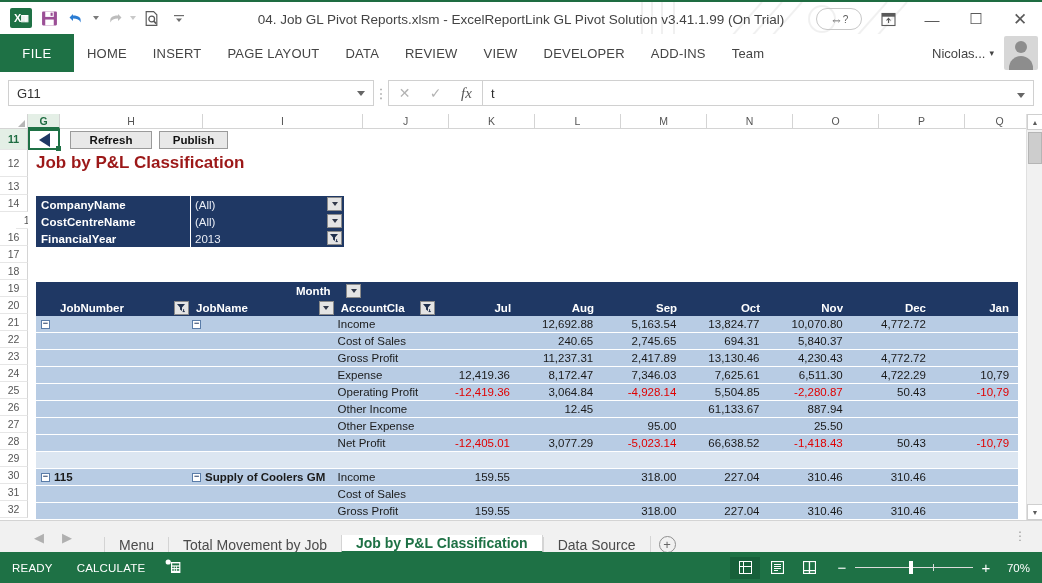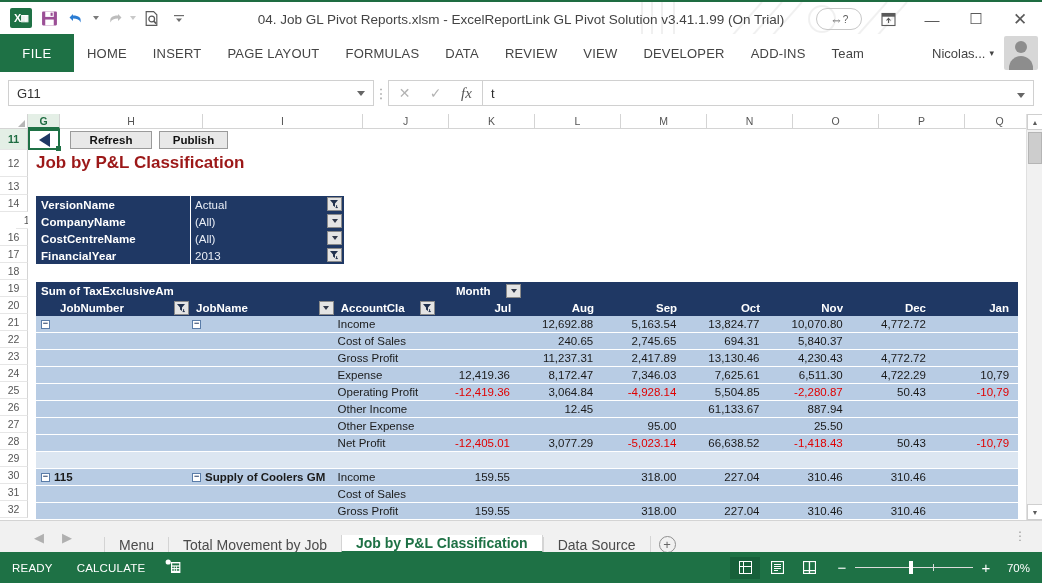--- a/index.html
+++ b/index.html
@@ -291,21 +291,20 @@
       <div class="win-btn">☐</div>
       <div class="win-btn close">✕</div>
     </div>
   </div>
 
   <div class="ribbon">
     <div class="file-tab">FILE</div>
     <div class="rb-tab">HOME</div>
     <div class="rb-tab">INSERT</div>
     <div class="rb-tab">PAGE LAYOUT</div>
-    <div class="rb-tab">FORMULAS</div>
     <div class="rb-tab">DATA</div>
     <div class="rb-tab">REVIEW</div>
     <div class="rb-tab">VIEW</div>
     <div class="rb-tab">DEVELOPER</div>
     <div class="rb-tab">ADD-INS</div>
     <div class="rb-tab">Team</div>
     <div class="rb-right">
       <div class="rb-user">
         <span>Nicolas...</span>
         <span style="font-size:9px">▾</span>
@@ -381,31 +380,20 @@
         <span class="tri-left"></span>
       </div>
 
       <div class="xbtn" style="left:42px; top:2px; width:82px; height:18px;">Refresh</div>
       <div class="xbtn" style="left:131px; top:2px; width:69px; height:18px;">Publish</div>
 
       <div class="rpt-title" style="left:8px; top:24px;">Job by P&amp;L Classification</div>
 
       <div class="fpanel" style="left:8px; top:67px; width:308px;" id="filterpanel">
           <div class="frow">
-            <div class="fname">VersionName</div>
-            <div class="fval">Actual</div>
-            <div style="margin-left: auto;"></div>
-            <div class="fdrop">
-              <svg width="11" height="10" viewBox="0 0 11 10">
-                <path d="M1 1 H9 L6 4.6 V8 L4 6.6 V4.6 Z" fill="#20304d"></path>
-                <path d="M7.6 6.2 V8.6 M6.6 8.6 H8.8" stroke="#20304d" stroke-width="1"></path>
-              </svg>
-            </div>
-          </div>
-          <div class="frow">
             <div class="fname">CompanyName</div>
             <div class="fval">(All)</div>
             <div style="margin-left: auto;"></div>
             <div class="fdrop">
               <span class="f-arrow"></span>
             </div>
           </div>
           <div class="frow">
             <div class="fname">CostCentreName</div>
             <div class="fval">(All)</div>
@@ -424,21 +412,20 @@
                 <path d="M7.6 6.2 V8.6 M6.6 8.6 H8.8" stroke="#20304d" stroke-width="1"></path>
               </svg>
             </div>
           </div>
         </div>
 
       <div class="pt" style="left:8px; top:153px; width:982px;" id="pivot">
 
         <div class="pt-hdr">
           <div class="pt-hrow">
-            <div class="pt-cell pt-hcell" style="width:160px;">Sum of TaxExclusiveAm</div>
             <div class="pt-cell" style="width:255px;"></div>
             <div class="pt-cell pt-hcell" style="width:45px;">Month</div>
             <div class="pt-drop" style="margin-left:10px;">
                 <span class="f-arrow"></span>
               </div>
           </div>
           <div class="pt-hrow" id="pivot-hdr2">
               <div style="width: 160px; display: flex; align-items: center; overflow: hidden; padding-left: 19px;">
                 <span class="pt-cell pt-hcell" style="flex: 1 1 0%; overflow: hidden;">JobNumber</span>
                 <div class="pt-drop" style="margin-right: 2px;">

